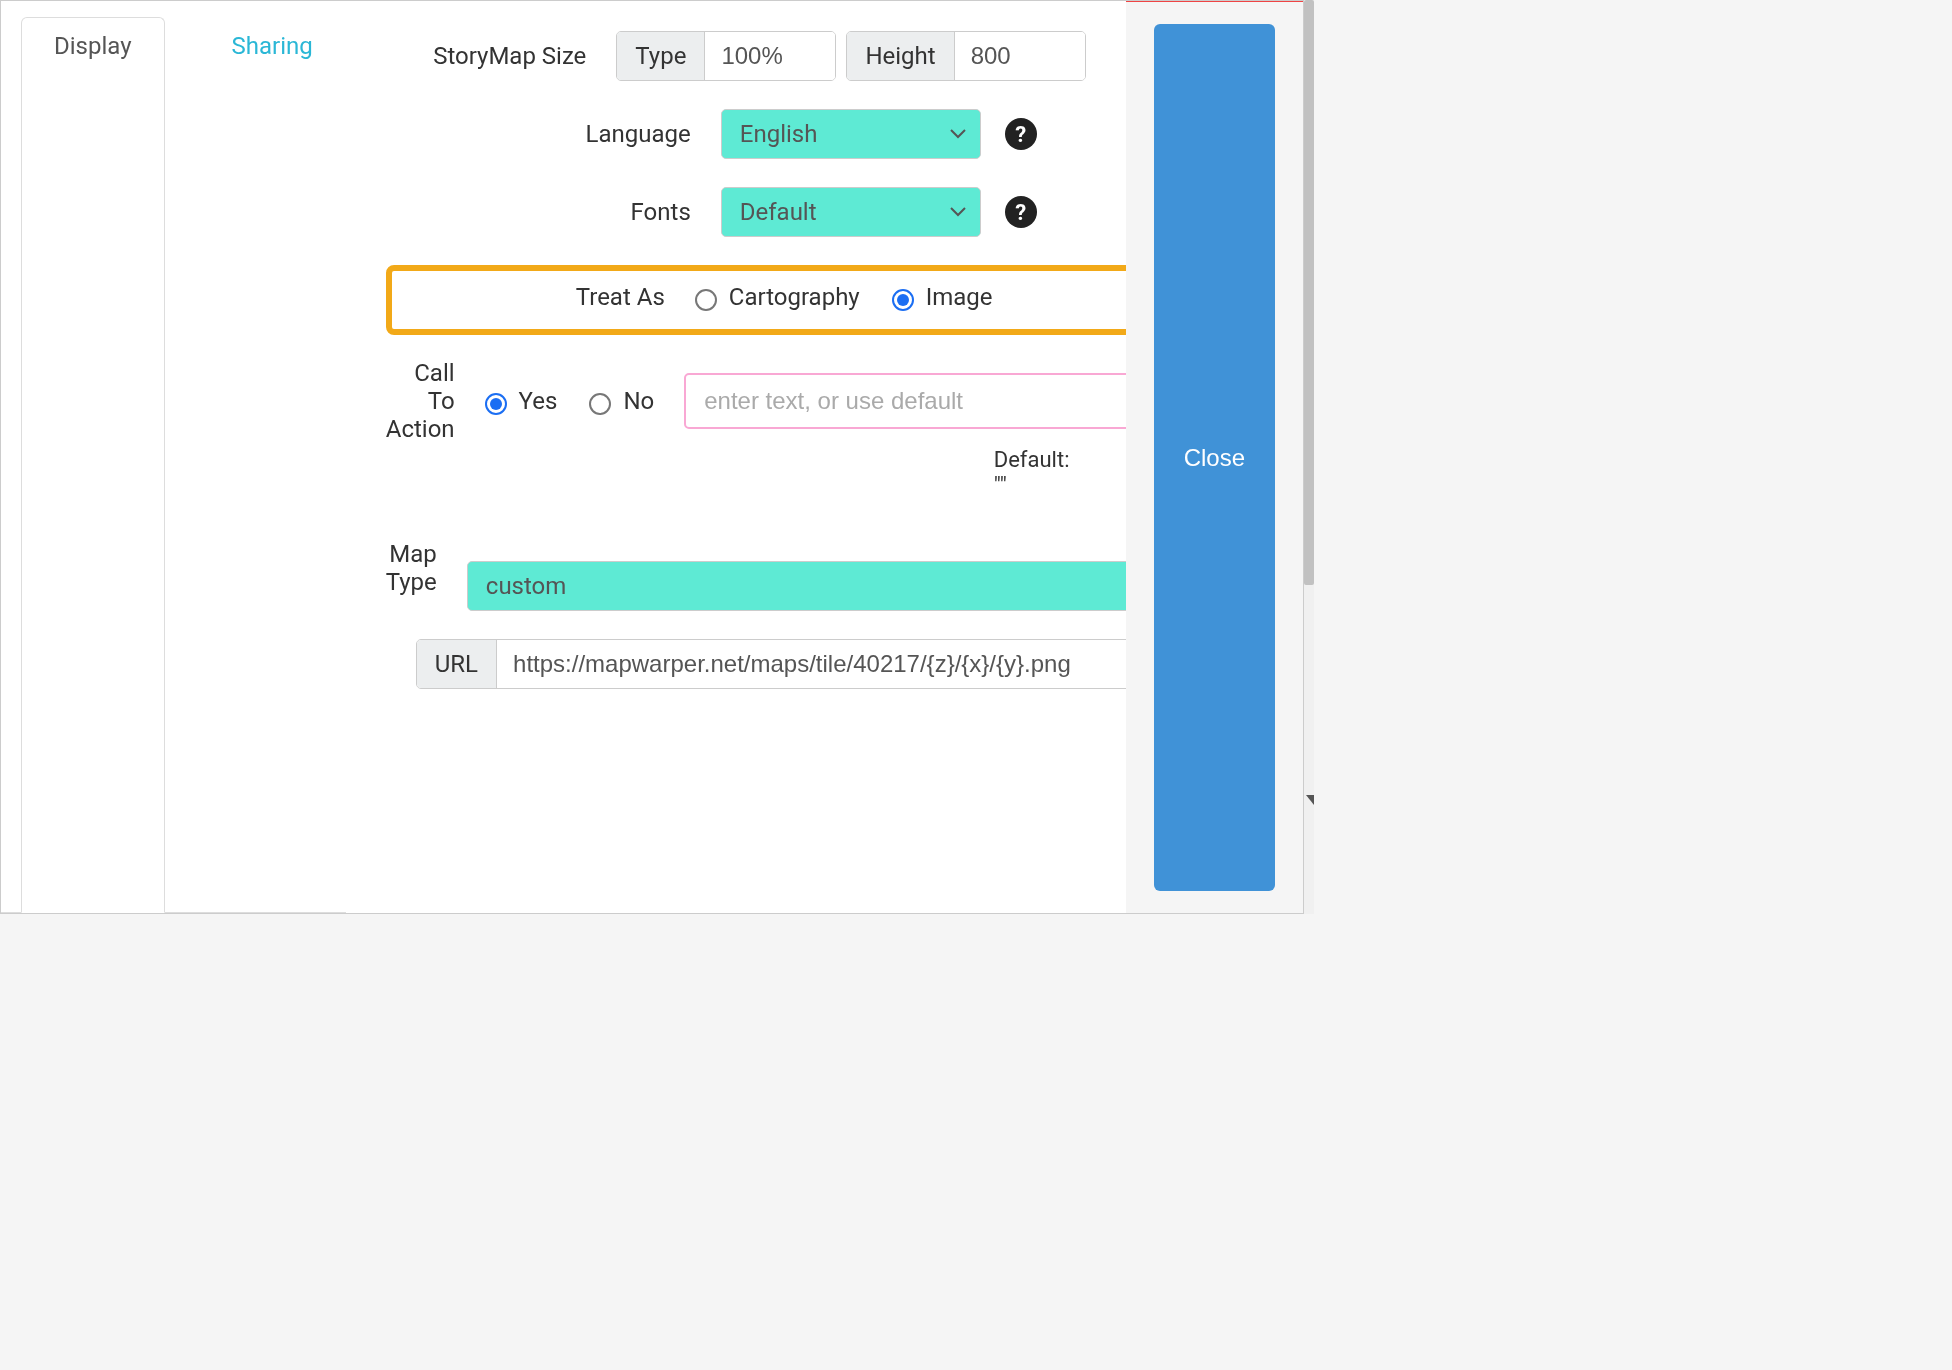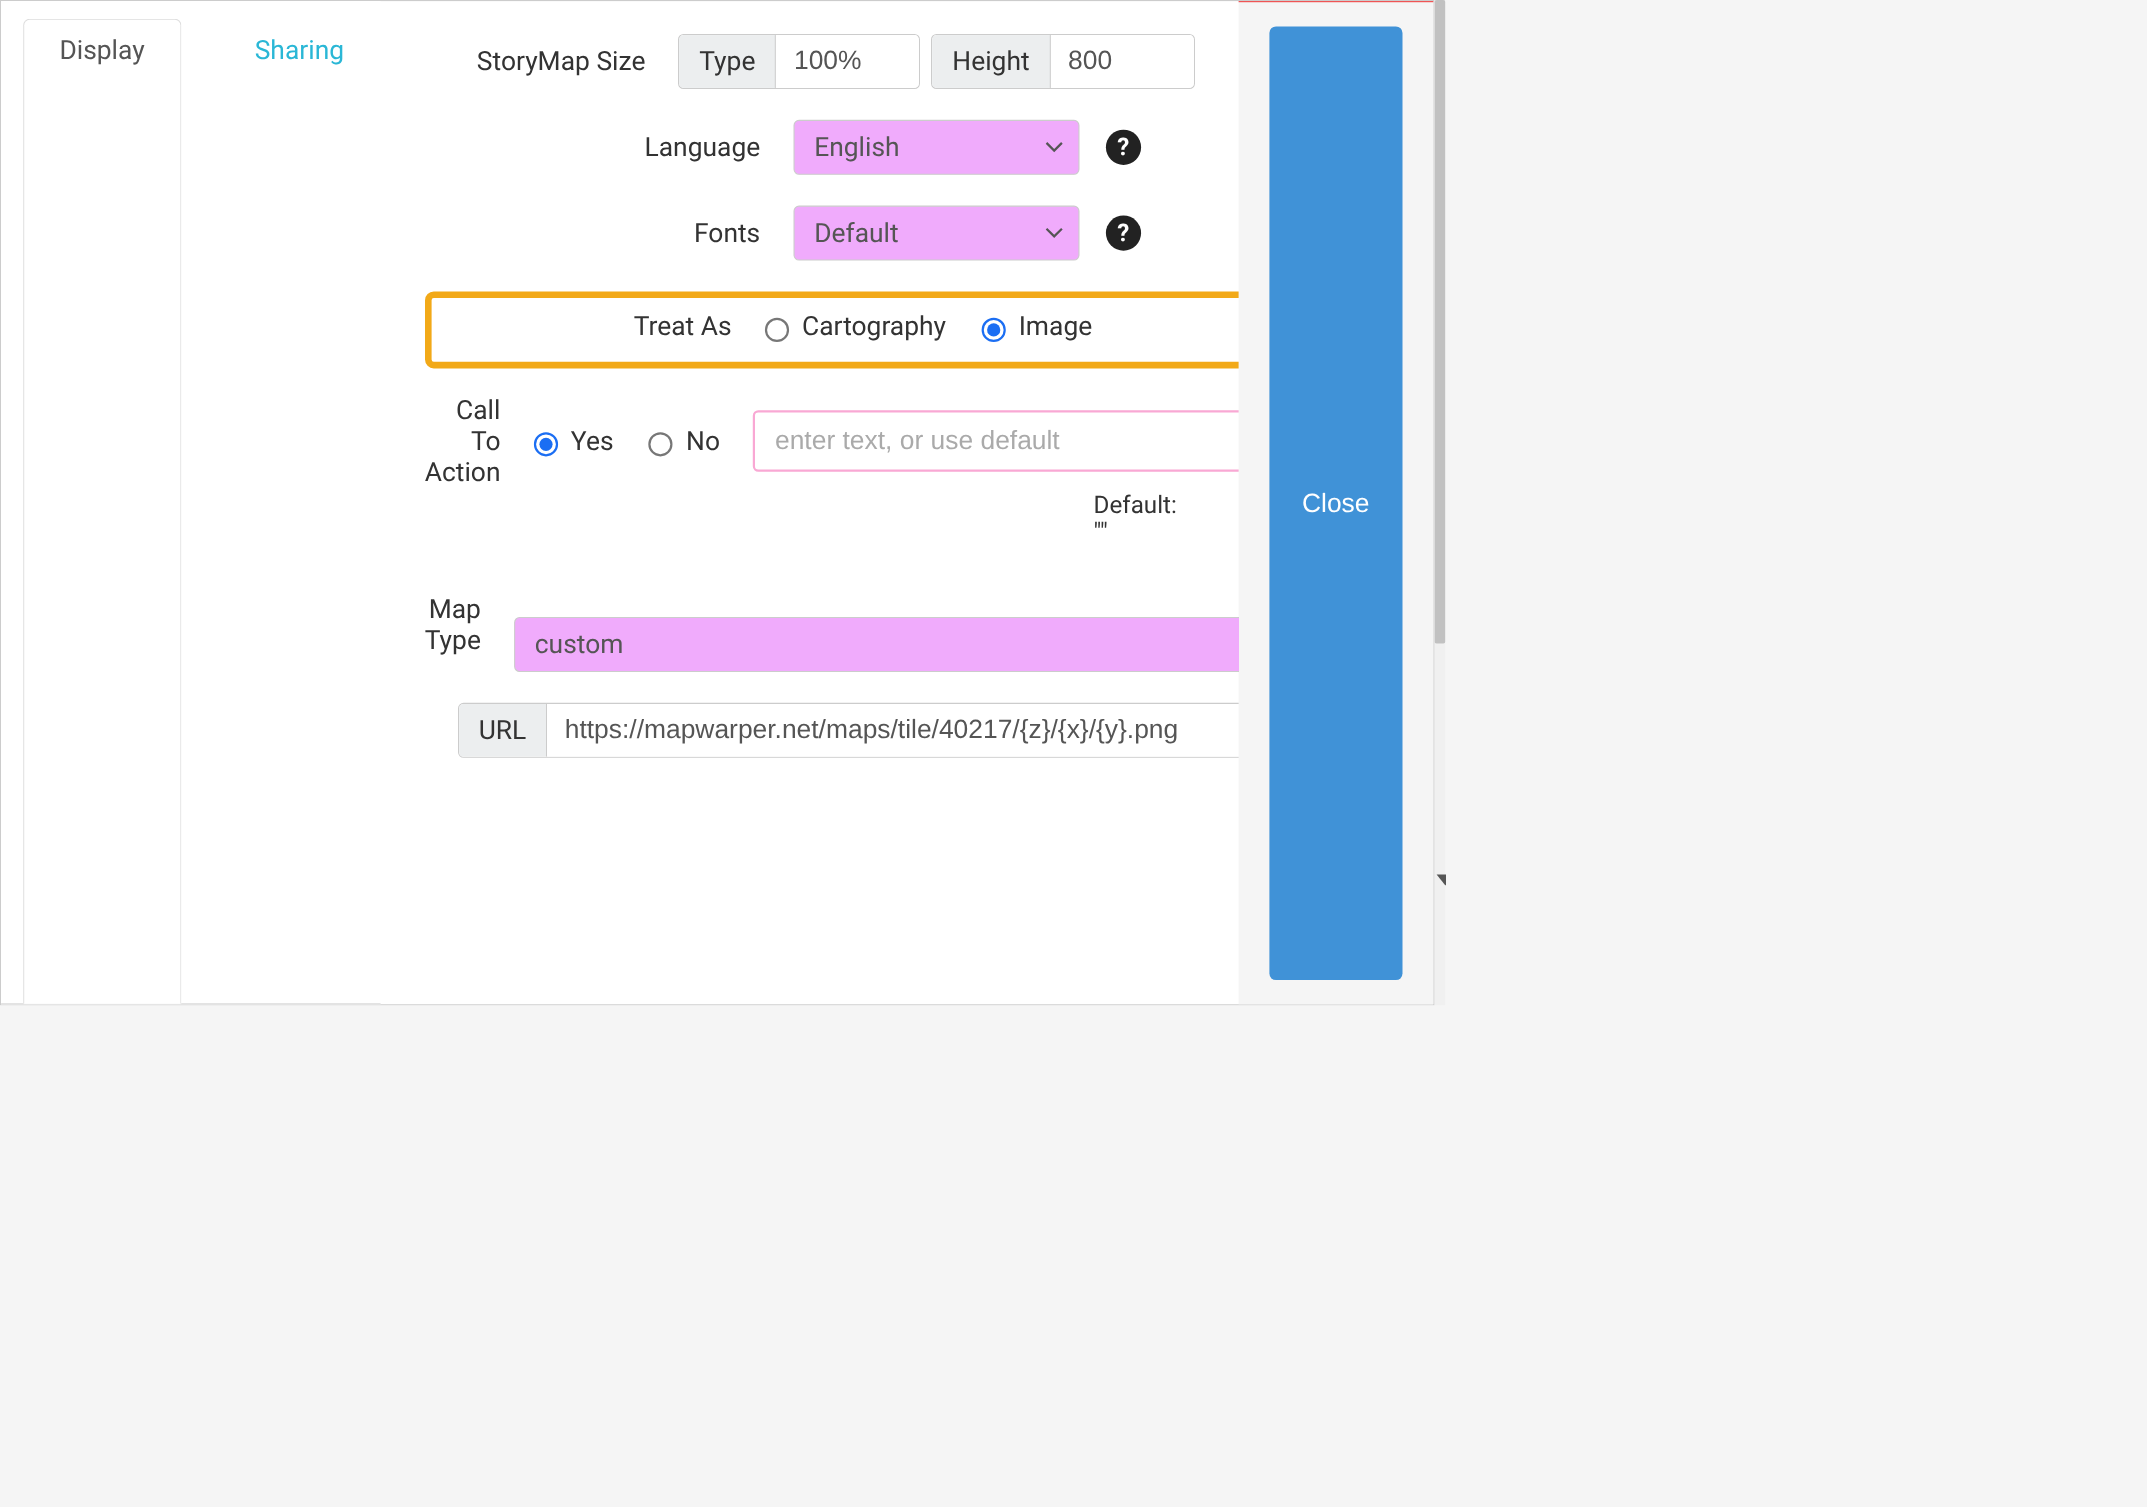--- a/index.html
+++ b/index.html
@@ -90,21 +90,21 @@
   font-size: 24px;
   color: #555;
   outline: none;
 }
 .input-text.w-small { width: 130px; }
 .input-text.w-med { width: 130px; }
 .select-wrap {
   position: relative;
   border: 1px solid #ccc;
   border-radius: 5px;
-  background: #f0abfc;
+  background: #5eead4;
   padding: 10px 42px 10px 18px;
   font-size: 24px;
   color: #555;
   cursor: pointer;
   display: flex;
   align-items: center;
 }
 .select-wrap.w-250 { width: 260px; }
 .select-wrap.w-745 { width: 807px; margin-top: 36px; }
 .chevron {

